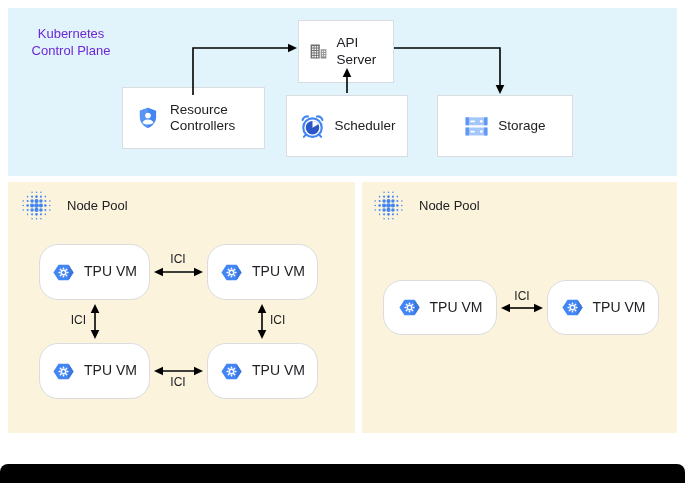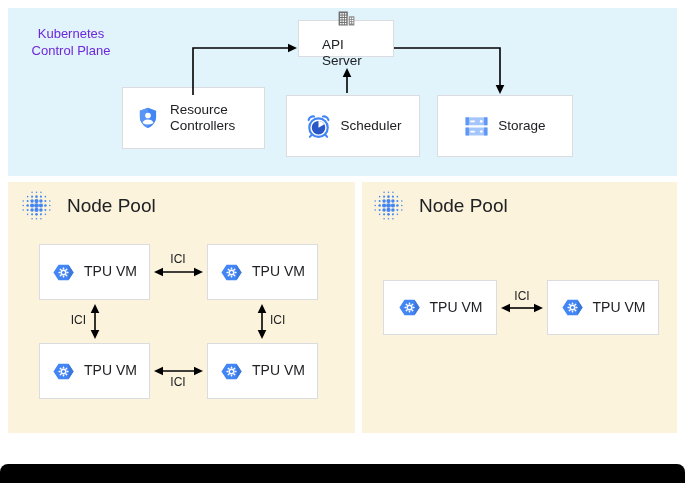--- a/index.html
+++ b/index.html
@@ -17,38 +17,38 @@
     position:absolute;left:12px;top:17px;width:102px;text-align:center;
     font-size:13px;line-height:17px;color:#6d28d9;
   }
 
   .box{
     position:absolute;background:#fff;border:1px solid #DADCE0;box-sizing:border-box;
     display:flex;align-items:center;justify-content:center;gap:9px;
   }
   .lbl{font-size:13.5px;line-height:1.22;color:#202124;}
 
-  .box.api{left:298px;top:20px;width:96px;height:37px;gap:8px;flex-direction:column;}
+  .box.api{left:298px;top:20px;width:96px;height:63px;gap:8px;}
   .box.api .lbl{width:48px;}
   .box.rc{left:122px;top:87px;width:143px;height:62px;}
   .box.rc .lbl{width:82px;}
-  .box.sched{left:286px;top:95px;width:134px;height:62px;}
+  .box.sched{left:286px;top:95px;width:122px;height:62px;}
   .box.store{left:437px;top:95px;width:136px;height:62px;}
 
-  .box.tpu{width:111px;height:56px;gap:9px;}
+  .box.tpu{width:111px;height:56px;gap:9px;border-radius:19px;}
   .box.tpu .lbl{font-size:14px;}
   .tpu-tl{left:39px;top:244px;}  .tpu-tr{left:207px;top:244px;}
   .tpu-bl{left:39px;top:343px;}  .tpu-br{left:207px;top:343px;}
   .tpu-rl{left:383px;top:280px;width:114px !important;height:55px !important;}
   .tpu-rr{left:547px;top:280px;width:112px !important;height:55px !important;}
 
   .np-header{position:absolute;display:flex;align-items:center;gap:14px;}
   .np-header.left{left:20px;top:189px;}
   .np-header.right{left:372px;top:189px;}
-  .np-title{font-size:19px;color:#202124;}
+  .np-title{font-size:13px;color:#202124;}
 
   svg.arrows{position:absolute;left:0;top:0;pointer-events:none;}
   .ici-label{
     position:absolute;width:30px;font-size:12px;color:#202124;text-align:center;
   }
   .ici-1{left:163px;top:252px;}
   .ici-2{left:163px;top:375px;}
   .ici-3{left:56px;top:313px;text-align:right;}
   .ici-4{left:270px;top:313px;text-align:left;}
   .ici-5{left:507px;top:289px;}

